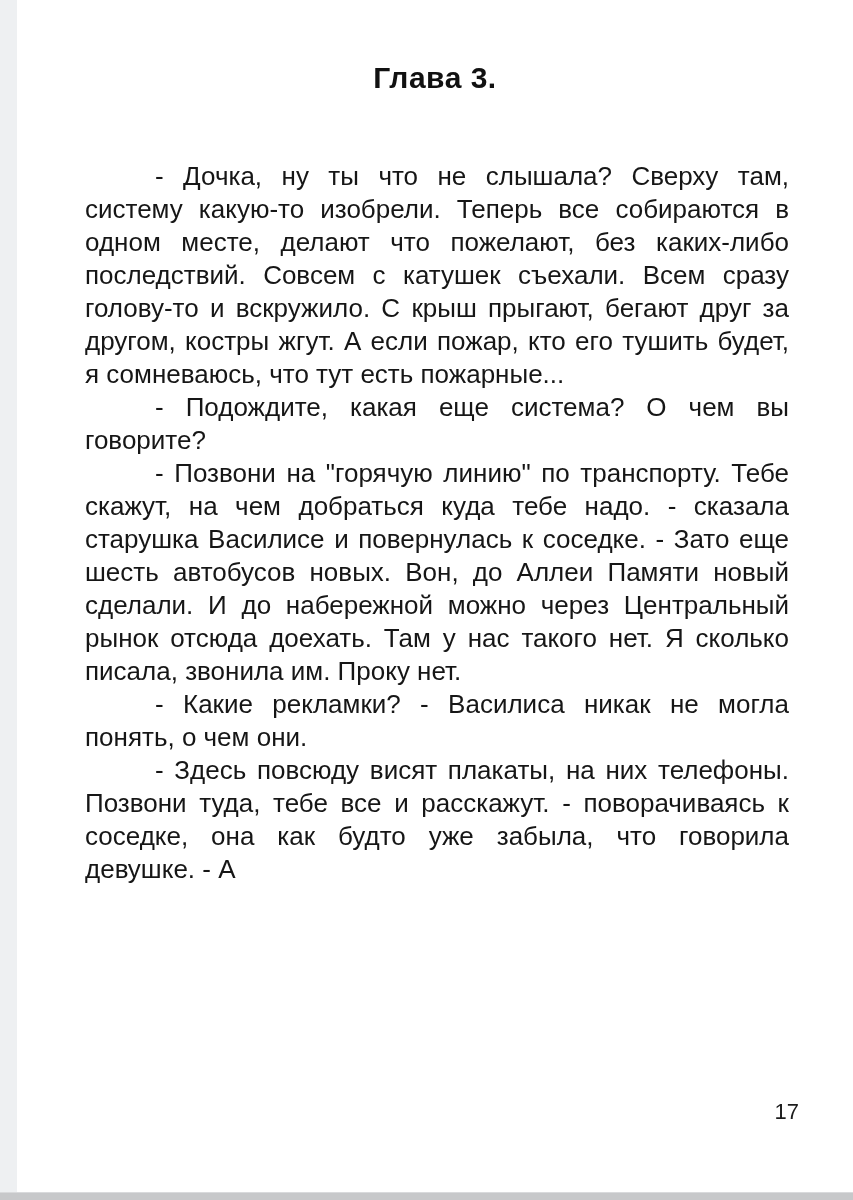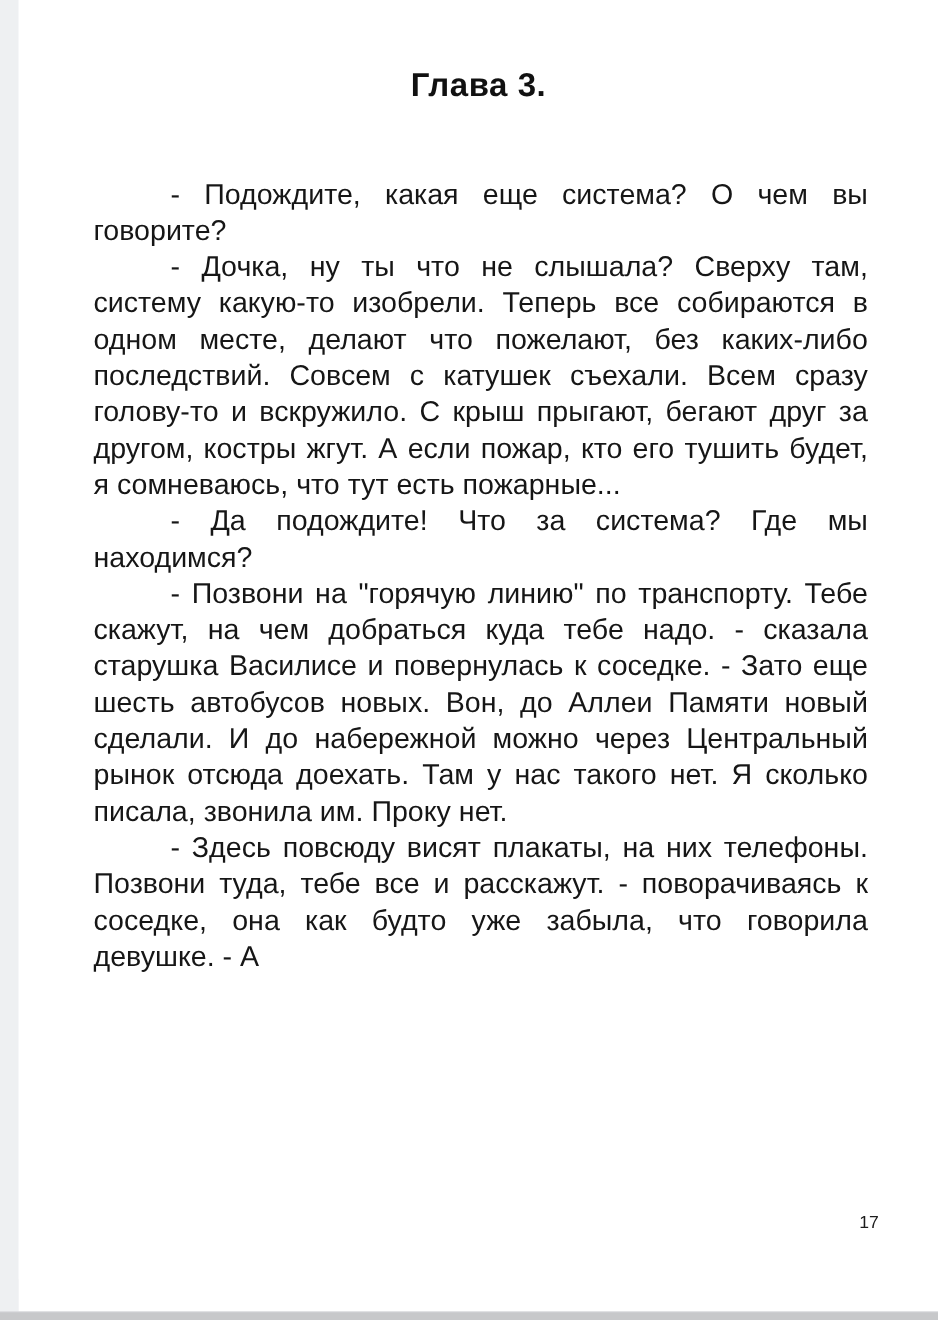--- a/index.html
+++ b/index.html
@@ -58,37 +58,37 @@
   }
   .text-body p {
     margin: 0;
     padding: 0;
     text-indent: 70px;
   }
   .page-number {
     position: absolute;
     top: 1098px;
     right: 54px; 
-    font-size: 16px;
+    font-size: 22px;
     line-height: 28px;
     color: #1c1c1c;
   }
 </style>
 </head>
 <body>
 
 <div class="left-gutter"></div>
 
 <div class="document-page">
   <h1 class="chapter-title">Глава 3.</h1>
 
   <div class="text-body">
+      <p>- Дочка, ну ты что не слышала? Сверху там, систему какую-то изобрели. Теперь все собираются в одном месте, делают что пожелают, без каких-либо последствий. Совсем с катушек съехали. Всем сразу голову-то и вскружило. С крыш прыгают, бегают друг за другом, костры жгут. А если пожар, кто его тушить будет, я сомневаюсь, что тут есть пожарные...</p>
       <p>- Подождите, какая еще система? О чем вы говорите?</p>
-      <p>- Дочка, ну ты что не слышала? Сверху там, систему какую-то изобрели. Теперь все собираются в одном месте, делают что пожелают, без каких-либо последствий. Совсем с катушек съехали. Всем сразу голову-то и вскружило. С крыш прыгают, бегают друг за другом, костры жгут. А если пожар, кто его тушить будет, я сомневаюсь, что тут есть пожарные...</p>
-      <p>- Да подождите! Что за система? Где мы находимся?</p>
       <p>- Позвони на "горячую линию" по транспорту. Тебе скажут, на чем добраться куда тебе надо. - сказала старушка Василисе и повернулась к соседке. - Зато еще шесть автобусов новых. Вон, до Аллеи Памяти новый сделали. И до набережной можно через Центральный рынок отсюда доехать. Там у нас такого нет. Я сколько писала, звонила им. Проку нет.</p>
+      <p>- Какие рекламки? - Василиса никак не могла понять, о чем они.</p>
       <p>- Здесь повсюду висят плакаты, на них телефоны. Позвони туда, тебе все и расскажут. - поворачиваясь к соседке, она как будто уже забыла, что говорила девушке. - А</p>
     </div>
 
   <div class="page-number">17</div>
 </div>
 
 <div class="bottom-bar"></div>
 
 </body></html>

